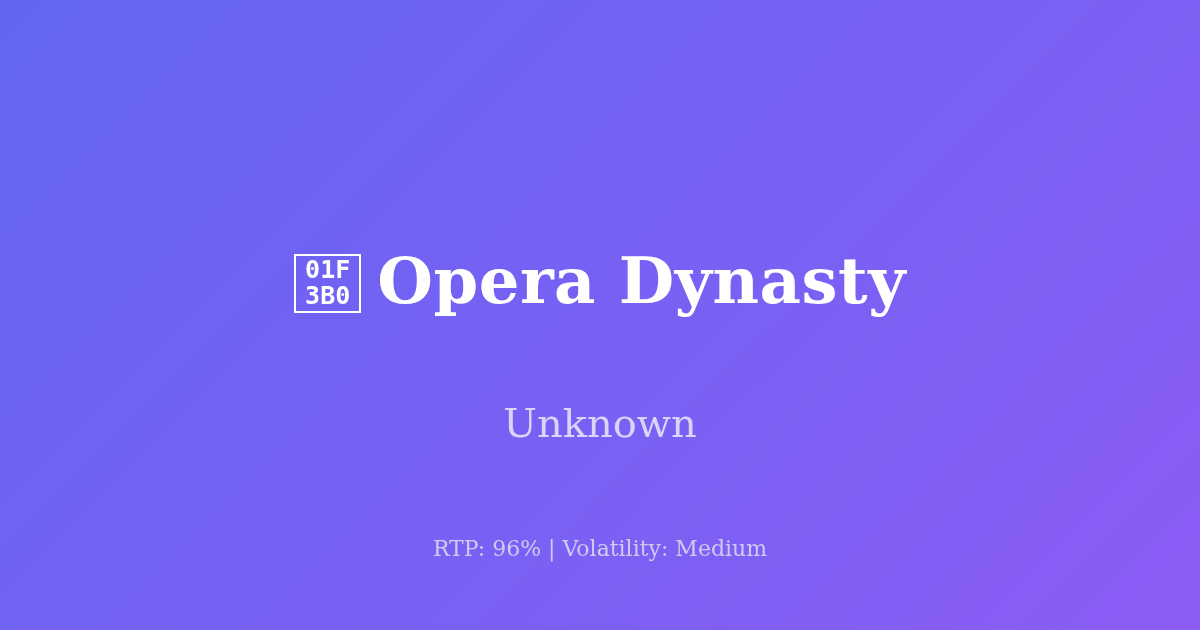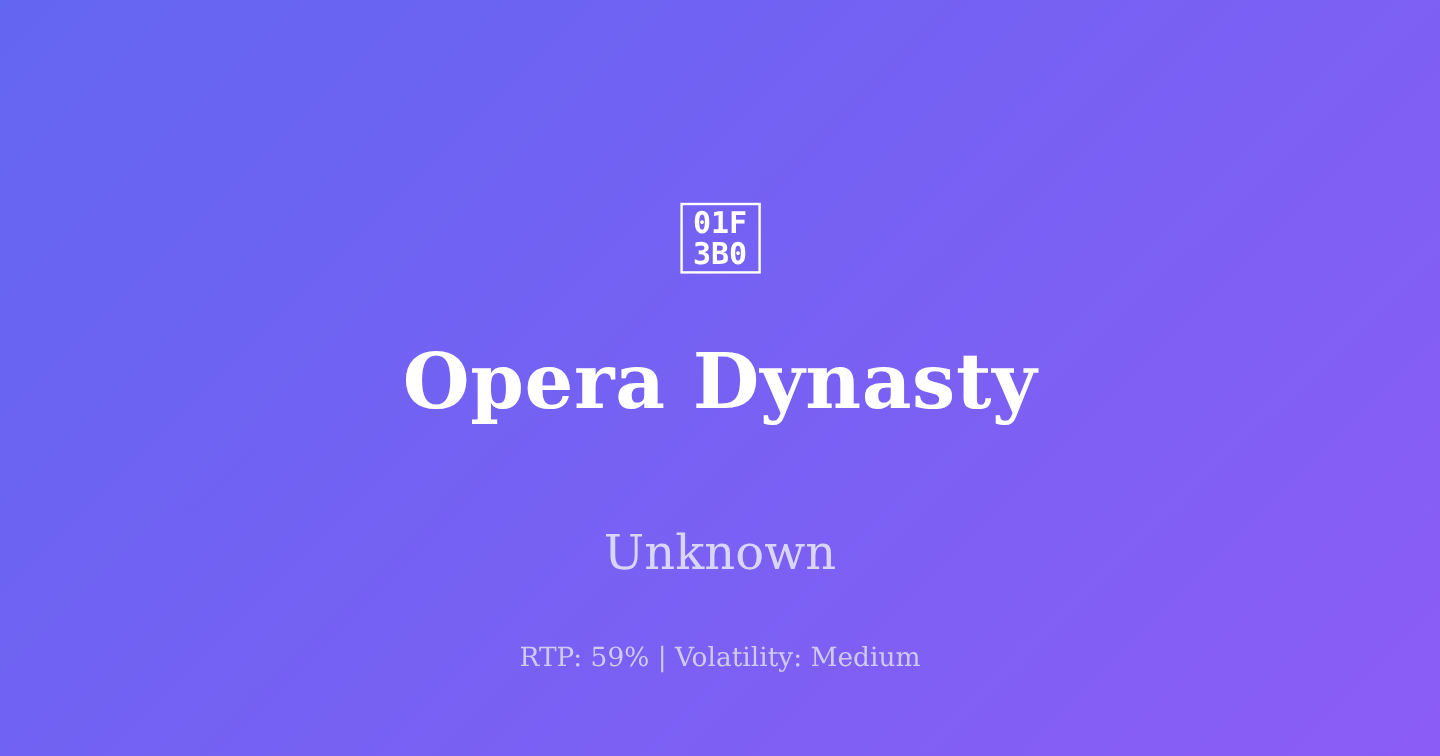--- a/index.html
+++ b/index.html
@@ -31,21 +31,21 @@
   .hero-block {
     display: flex;
     flex-direction: column;
     align-items: center;
     justify-content: center;
     margin-top: 22px;
   }
 
   .title-row {
     display: flex;
-    flex-direction: column;
+    flex-direction: row;
     align-items: center;
     justify-content: center;
     gap: 16px;
     white-space: nowrap;
   }
 
   
   .tofu-glyph {
     display: inline-flex;
     flex-direction: column;
@@ -116,15 +116,15 @@
         <span class="tofu-row">01F</span>
         <span class="tofu-row">3B0</span>
       </span>
 
       <h1 class="title-text">Opera Dynasty</h1>
     </div>
 
     <div class="subtitle-text">Unknown</div>
   </div>
 
-  <div class="meta-footer">RTP: 59% | Volatility: Medium</div>
+  <div class="meta-footer">RTP: 96% | Volatility: Medium</div>
 
 </div>
 
 </body></html>

